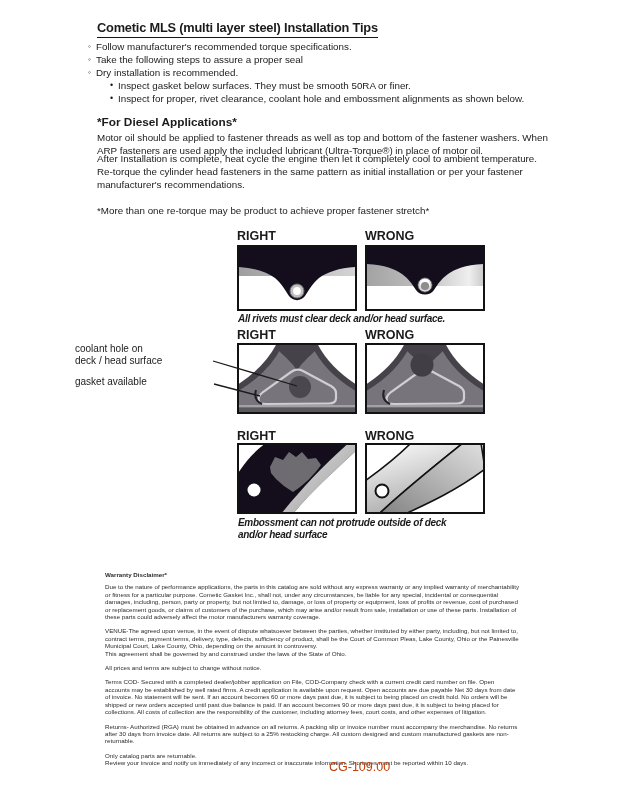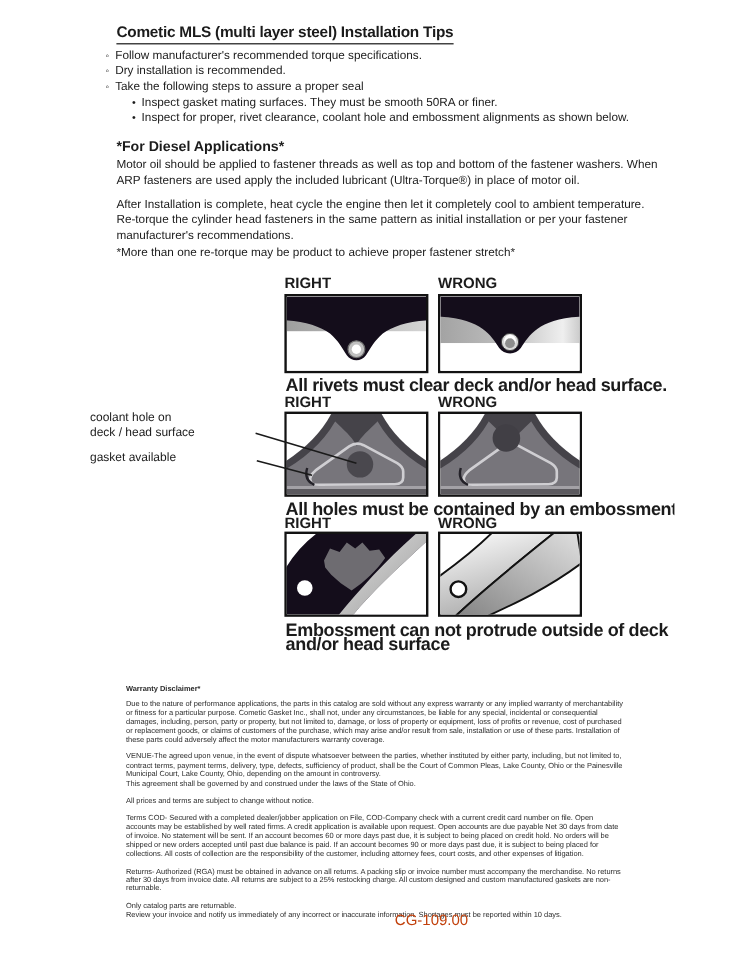--- a/index.html
+++ b/index.html
@@ -9,50 +9,50 @@
   .title{font-size:12.8px;font-weight:bold;letter-spacing:-0.2px;
          border-bottom:1.6px solid #161616;padding-bottom:2px;display:inline-block;}
   .tips{font-size:9.8px;line-height:13px;white-space:nowrap;}
   .tip{position:relative;}
   .tip .mk{display:inline-block;width:8px;font-size:8.5px;vertical-align:top;line-height:13px;}
   .tip.l2{padding-left:22px;}
   .tip.l2 .mk{font-size:9px;}
   .h2{font-size:11.8px;font-weight:bold;}
   .body-p{font-size:9.8px;line-height:13px;width:452px;}
   .dlabel{font-size:12.5px;font-weight:bold;text-align:left;width:120px;}
-  .dcap{font-size:15px;font-weight:bold;letter-spacing:-0.3px;white-space:nowrap;}
+  .dcap{font-size:10px;font-weight:bold;letter-spacing:-0.3px;white-space:nowrap;font-style:italic;}
   .dbox{width:120px;border:2px solid #121212;background:#fff;box-sizing:border-box;}
   .dbox svg{display:block;}
   .side-label{font-size:10px;line-height:12px;width:136px;}
   .warranty{width:415px;font-size:6.2px;line-height:7.4px;color:#2b2b2b;}
   .warranty .wh{font-weight:bold;margin:0 0 5px 0;}
   .warranty p{margin:0 0 7px 0;}
   .warranty .tight{margin:0;}
   .pagenum{font-size:12.5px;color:#c2410c;}
 </style>
 </head>
 <body>
 
 <div class="page">
 
   <div class="abs" style="left:97px;top:18px;">
     <span class="title">Cometic MLS (multi layer steel) Installation Tips</span>
   </div>
 
   <div class="abs tips" style="left:88px;top:40px;">
     <div class="tip l1"><span class="mk">◦</span><span>Follow manufacturer's recommended torque specifications.</span></div>
+    <div class="tip l1"><span class="mk">◦</span><span>Take the following steps to assure a proper seal</span></div>
     <div class="tip l1"><span class="mk">◦</span><span>Dry installation is recommended.</span></div>
-    <div class="tip l1"><span class="mk">◦</span><span>Take the following steps to assure a proper seal</span></div>
-    <div class="tip l2"><span class="mk">•</span><span>Inspect gasket mating surfaces.  They must be smooth 50RA or finer.</span></div>
+    <div class="tip l2"><span class="mk">•</span><span>Inspect gasket below surfaces.  They must be smooth 50RA or finer.</span></div>
     <div class="tip l2"><span class="mk">•</span><span>Inspect for proper, rivet clearance, coolant hole and embossment alignments as shown below.</span></div>
   </div>
 
   <div class="abs h2" style="left:97px;top:115px;">*For Diesel Applications*</div>
   <div class="abs body-p" style="left:97px;top:131px;">Motor oil should be applied to fastener threads as well as top and bottom of the fastener washers. When ARP fasteners are used apply the included lubricant (Ultra-Torque®) in place of motor oil.</div>
-  <div class="abs body-p" style="left:97px;top:164px;">After Installation is complete, heat cycle the engine then let it completely cool to ambient temperature. Re-torque the cylinder head fasteners in the same pattern as initial installation or per your fastener manufacturer's recommendations.</div>
+  <div class="abs body-p" style="left:97px;top:152px;">After Installation is complete, heat cycle the engine then let it completely cool to ambient temperature. Re-torque the cylinder head fasteners in the same pattern as initial installation or per your fastener manufacturer's recommendations.</div>
   <div class="abs body-p" style="left:97px;top:204px;">*More than one re-torque may be product to achieve proper fastener stretch*</div>
 
   <div class="abs dlabel" style="left:237px;top:229px;">RIGHT</div>
   <div class="abs dlabel" style="left:365px;top:229px;">WRONG</div>
 
   <div class="abs dbox" style="left:237px;top:245px;height:66px;">
     <svg width="116" height="62" viewBox="0 0 116 62">
       <defs>
           <linearGradient id="gR1r" x1="0" y1="0" x2="1" y2="0">
             <stop offset="0" stop-color="#9e9e9e"></stop>
@@ -128,21 +128,20 @@
       <path d="M17,45 Q14,55 23,59" stroke="#232128" stroke-width="2" fill="none"></path>
       <circle cx="55" cy="20" r="11.5" fill="#413f45"></circle>
     </svg>
   </div>
 
   <svg class="abs" style="left:110px;top:340px;pointer-events:none;" width="430" height="70" viewBox="0 0 430 70">
     <line x1="103" y1="21" x2="187" y2="46" stroke="#1a1a1a" stroke-width="1.3"></line>
     <line x1="104" y1="44" x2="150" y2="56" stroke="#1a1a1a" stroke-width="1.3"></line>
   </svg>
 
-  <div class="abs dcap" style="left:238px;top:416px;">All holes must be contained by an embossment.</div>
 
   <div class="abs dlabel" style="left:237px;top:429px;">RIGHT</div>
   <div class="abs dlabel" style="left:365px;top:429px;">WRONG</div>
 
   <div class="abs dbox" style="left:237px;top:443px;height:71px;">
     <svg width="116" height="67" viewBox="0 0 116 67">
       <defs>
           <linearGradient id="gR3r" x1="0" y1="0" x2="1" y2="1">
             <stop offset="0" stop-color="#e2e2e2"></stop>
             <stop offset="1" stop-color="#9a9a9a"></stop>

